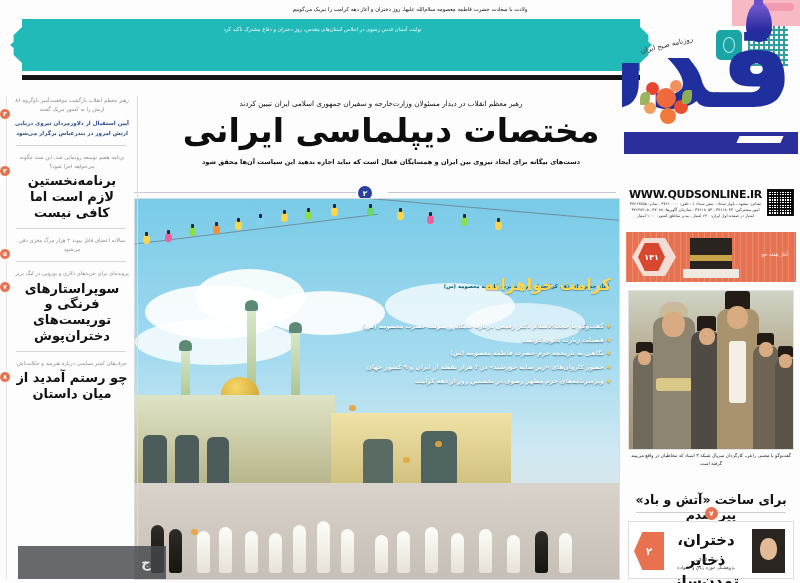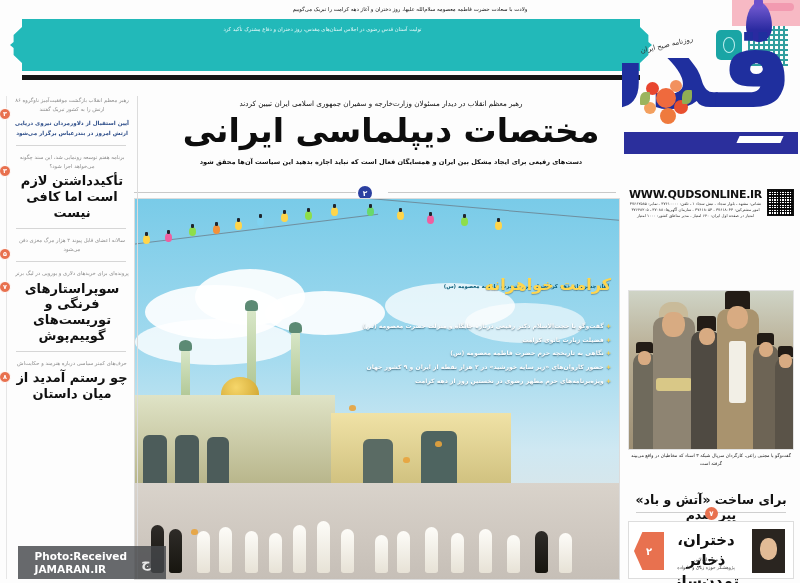--- a/index.html
+++ b/index.html
@@ -389,20 +389,27 @@
   <div class="abs qr-row">
     <div class="qr-box"></div>
     <div class="site-url">WWW.QUDSONLINE.IR</div>
     <div class="site-meta rtl">
       <div>نشانی: مشهد ـ بلوار سجاد ـ نبش سجاد ۱ ـ تلفن: ۳۷۶۱۰۰۰۰ ـ نمابر: ۳۷۶۶۲۵۸۵</div>
       <div>امور مشترکین: ۳۷۶۱۸۰۴۴ ـ ۳۷۶۱۸۰۵۴ ـ سازمان آگهی‌ها: ۳۷۰۸۸ ـ ۳۷۶۲۸۲۰۵</div>
       <div>امتیاز در صفحه اول ایران: ۶۲۰ امتیاز ـ مدیر مناطق کشور: ۱۰۰۰ امتیاز</div>
     </div>
   </div>
 
+  <div class="abs kaaba">
+    <div class="kaaba-stripes"></div>
+    <div class="kaaba-hex"></div>
+    <div class="kaaba-cube"></div>
+    <div class="kaaba-badge">۱۳۱</div>
+    <div class="kaaba-label rtl">آغاز هفته حج</div>
+  </div>
 
   <div class="abs grp-photo">
     <span class="man" style="left:4px;width:24px;height:96px;background:#6f6a5c"></span>
     <span class="hat" style="left:7px;bottom:96px;width:17px;height:11px"></span>
     <span class="face" style="left:9px;bottom:84px;width:13px;height:14px"></span>
 
     <span class="man" style="left:24px;width:42px;height:132px;background:#8e8472"></span>
     <span class="hat" style="left:30px;bottom:132px;width:29px;height:15px;background:#c9bb9a;border-radius:12px 12px 0 0"></span>
     <span class="face" style="left:33px;bottom:112px;width:23px;height:25px"></span>
     <span class="man" style="left:27px;bottom:58px;width:36px;height:13px;background:#d9c887;border-radius:3px"></span>
@@ -435,21 +442,21 @@
     <div class="col-title rtl">دختران، ذخایر تمدن‌ساز ایران</div>
     <div class="col-byline rtl">
       <div>مریم اردلانی</div>
       <div>پژوهشگر حوزه زنان و خانواده</div>
     </div>
     <div class="col-hex">۲</div>
   </div>
 
   <div class="abs mh-kicker rtl ctr nowrapx">رهبر معظم انقلاب در دیدار مسئولان وزارت‌خارجه و سفیران جمهوری اسلامی ایران تبیین کردند</div>
   <div class="abs mh-title rtl ctr">مختصات دیپلماسی ایرانی</div>
-  <div class="abs mh-sub rtl ctr nowrapx">دست‌های رفیعی برای ایجاد مشکل بین ایران و همسایگان فعال است که نباید اجازه بدهید این سیاست آن‌ها محقق شود</div>
+  <div class="abs mh-sub rtl ctr nowrapx">دست‌های بیگانه برای ایجاد نیروی بین ایران و همسایگان فعال است که نباید اجازه بدهید این سیاست آن‌ها محقق شود</div>
   <div class="abs mh-rule-l"></div>
   <div class="abs mh-rule-r"></div>
   <div class="abs mh-badge">۲</div>
 
   <div class="abs photo">
 
     <span class="cloud" style="left:10px;top:86px;width:140px;height:54px"></span>
     <span class="cloud" style="left:60px;top:70px;width:110px;height:56px"></span>
     <span class="cloud" style="left:130px;top:92px;width:120px;height:44px"></span>
     <span class="cloud" style="left:250px;top:84px;width:130px;height:46px;opacity:.75"></span>
@@ -528,45 +535,41 @@
     <div class="sb-item">
       <div class="sb-badge">۳</div>
       <div class="sb-kicker">رهبر معظم انقلاب بازگشت موفقیت‌آمیز ناوگروه ۸۶ ارتش را به کشور تبریک گفتند</div>
       <div class="sb-deck">آیین استقبال از دلاورمردان نیروی دریایی ارتش امروز در بندرعباس برگزار می‌شود</div>
     </div>
     <div class="sb-rule"></div>
 
     <div class="sb-item">
       <div class="sb-badge">۳</div>
       <div class="sb-kicker">برنامه هفتم توسعه رونمایی شد، این سند چگونه می‌خواهد اجرا شود؟</div>
-      <div class="sb-head small">تأکید‌داشتن لازم است اما کافی نیست</div>
+      <div class="sb-head small">برنامه‌نخستین لازم است اما کافی نیست</div>
     </div>
     <div class="sb-rule"></div>
 
     <div class="sb-item">
       <div class="sb-badge">۵</div>
       <div class="sb-kicker">سالانه اعضای قابل پیوند ۳ هزار مرگ مغزی دفن می‌شود</div>
     </div>
     <div class="sb-rule"></div>
 
     <div class="sb-item">
       <div class="sb-badge">۷</div>
       <div class="sb-kicker">پرونده‌ای برای خریدهای دلاری و یورویی در لیگ برتر</div>
-      <div class="sb-head small">سوپراستارهای فرنگی و توریست‌های گوییم‌پوش</div>
+      <div class="sb-head small">سوپراستارهای فرنگی و توریست‌های دختران‌پوش</div>
     </div>
     <div class="sb-rule"></div>
 
     <div class="sb-item">
       <div class="sb-badge">۸</div>
       <div class="sb-kicker">حرف‌های کمتر سیاسی درباره هنرمند و حکایت‌اش</div>
       <div class="sb-head small">چو رستم آمدید از میان داستان</div>
     </div>
   </div>
 
   <div class="abs watermark">
     <div class="wm-logo rtl">ج</div>
-    <div class="wm-text">
-      <div>Photo:Received</div>
-      <div>JAMARAN.IR</div>
-    </div>
   </div>
 
 </div>
 
 </body></html>

